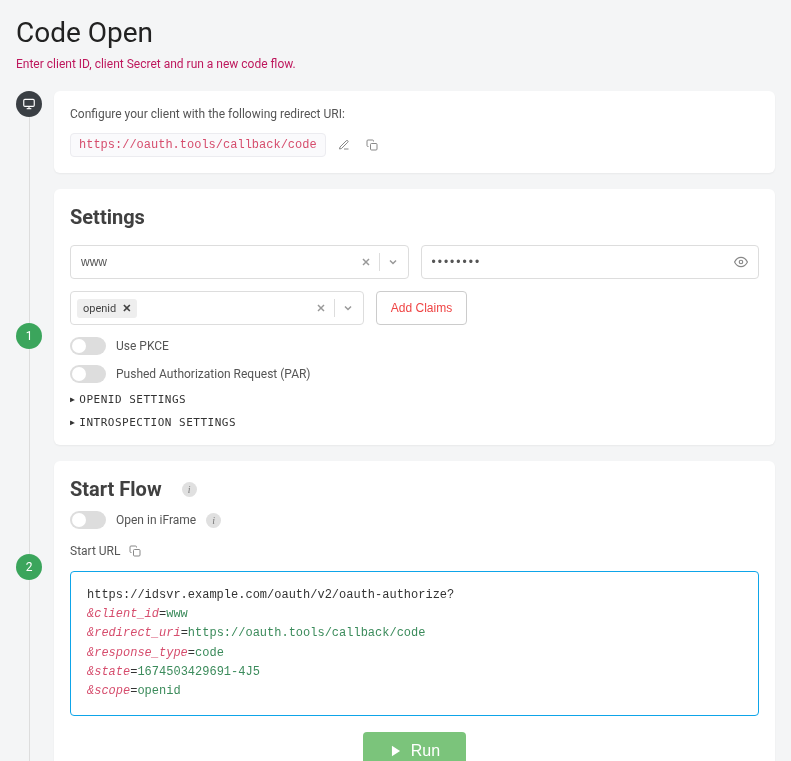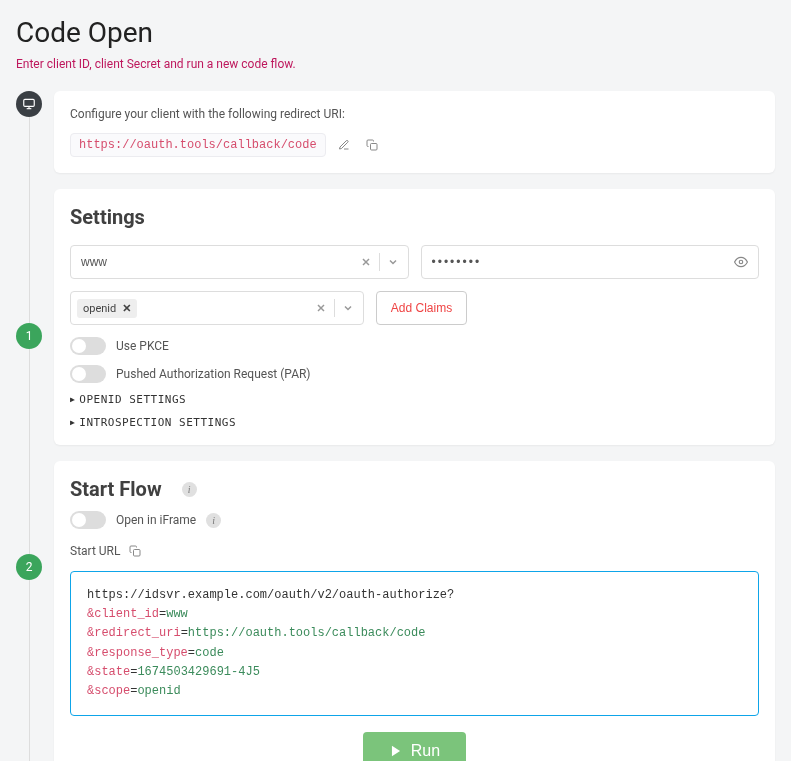--- a/index.html
+++ b/index.html
@@ -238,21 +238,21 @@
     .code-box {
       border:1px solid #0ea5e9;
       border-radius:4px;
       padding:14px 16px;
       font-family:"SFMono-Regular", Consolas, "Liberation Mono", Menlo, monospace;
       font-size:12px;
       line-height:1.6;
       color:#333;
       background:#fff;
     }
-    .pk{color:#d64d6d;}
+    .pk{color:#d64d6d;font-style:italic;}
     .pv{color:#3b8b5b;}
     .run-btn {
       display:flex;
       align-items:center;
       justify-content:center;
       gap:8px;
       background:#7bc47b;
       color:white;
       border:none;
       border-radius:4px;

